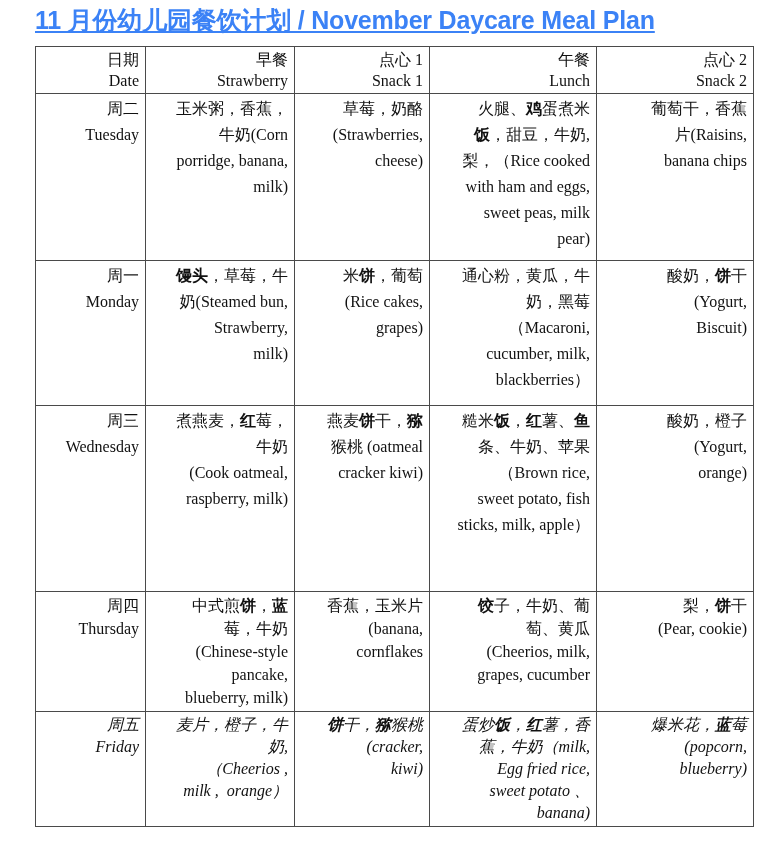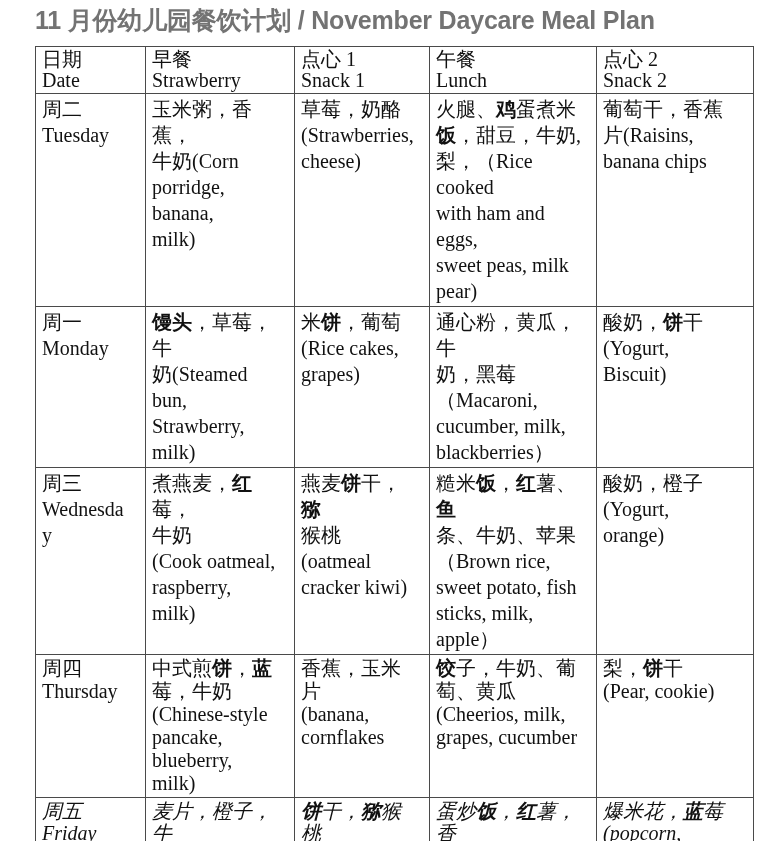--- a/index.html
+++ b/index.html
@@ -23,23 +23,23 @@
     letter-spacing: -0.2px;
   }
   table.meal-table {
     border-collapse: collapse;
     table-layout: fixed;
     width: 718px;
   }
   .meal-table th, .meal-table td {
     border: 1px solid #4a4a4a;
     vertical-align: top;
-    text-align: left;
-    padding: 2px 15px 2px 6px;
-    font-size: 20px;
+    text-align: right;
+    padding: 2px 6px 2px 6px;
+    font-size: 16px;
     font-weight: normal;
     white-space: pre-wrap;
     word-wrap: break-word;
   }
   .meal-table thead tr { height: 43px; }
   .meal-table th { line-height: 21px; }
   .meal-table td { line-height: 26px; }
   .meal-table tbody tr:nth-child(1) { height: 167px; }
   .meal-table tbody tr:nth-child(2) { height: 145px; }
   .meal-table tbody tr:nth-child(3) { height: 186px; }
@@ -50,21 +50,21 @@
   
   .cjk-bold {
     font-weight: bold;
     font-family: "DejaVu Sans", "Liberation Sans", sans-serif;
   }
 </style>
 </head>
 <body>
 
 <div class="page">
-  <h1 class="title" style="color: #737373;">11 月份幼儿园餐饮计划 / November Daycare Meal Plan</h1>
+  <h1 class="title" style="color: #3b82f6; text-decoration: underline;">11 月份幼儿园餐饮计划 / November Daycare Meal Plan</h1>
   <table class="meal-table">
     <colgroup>
       <col style="width:110px">
       <col style="width:149px">
       <col style="width:135px">
       <col style="width:167px">
       <col style="width:157px">
     </colgroup>
     <thead>
       <tr id="header-row">

